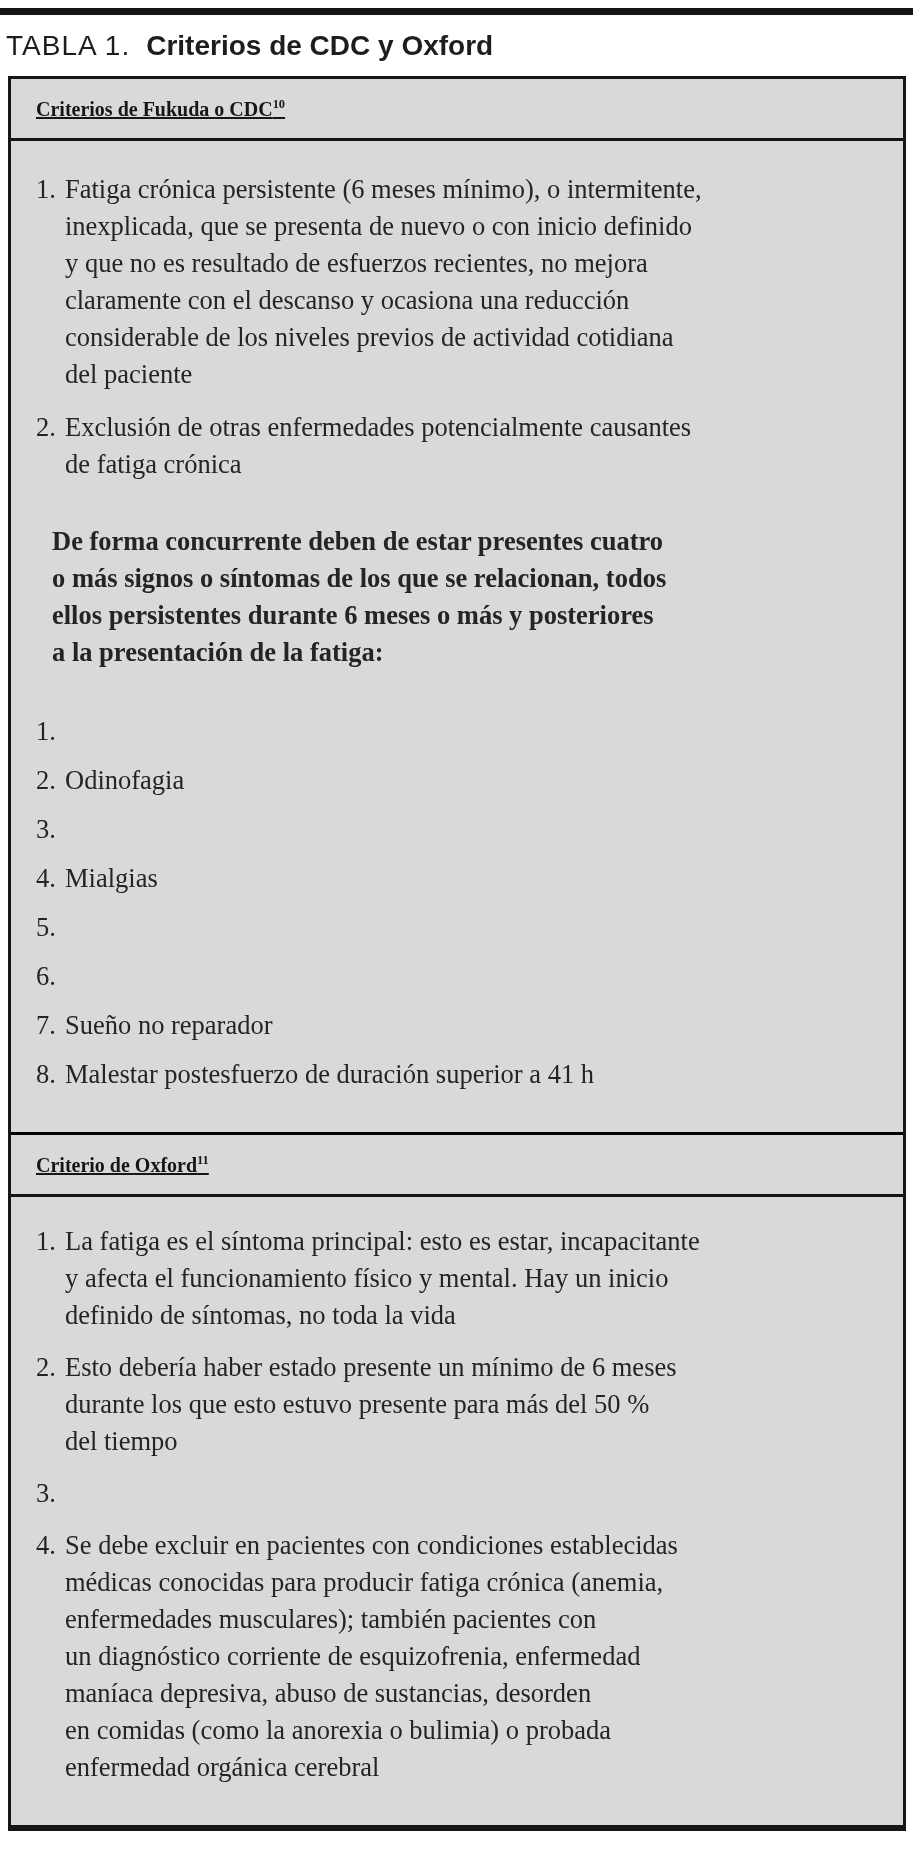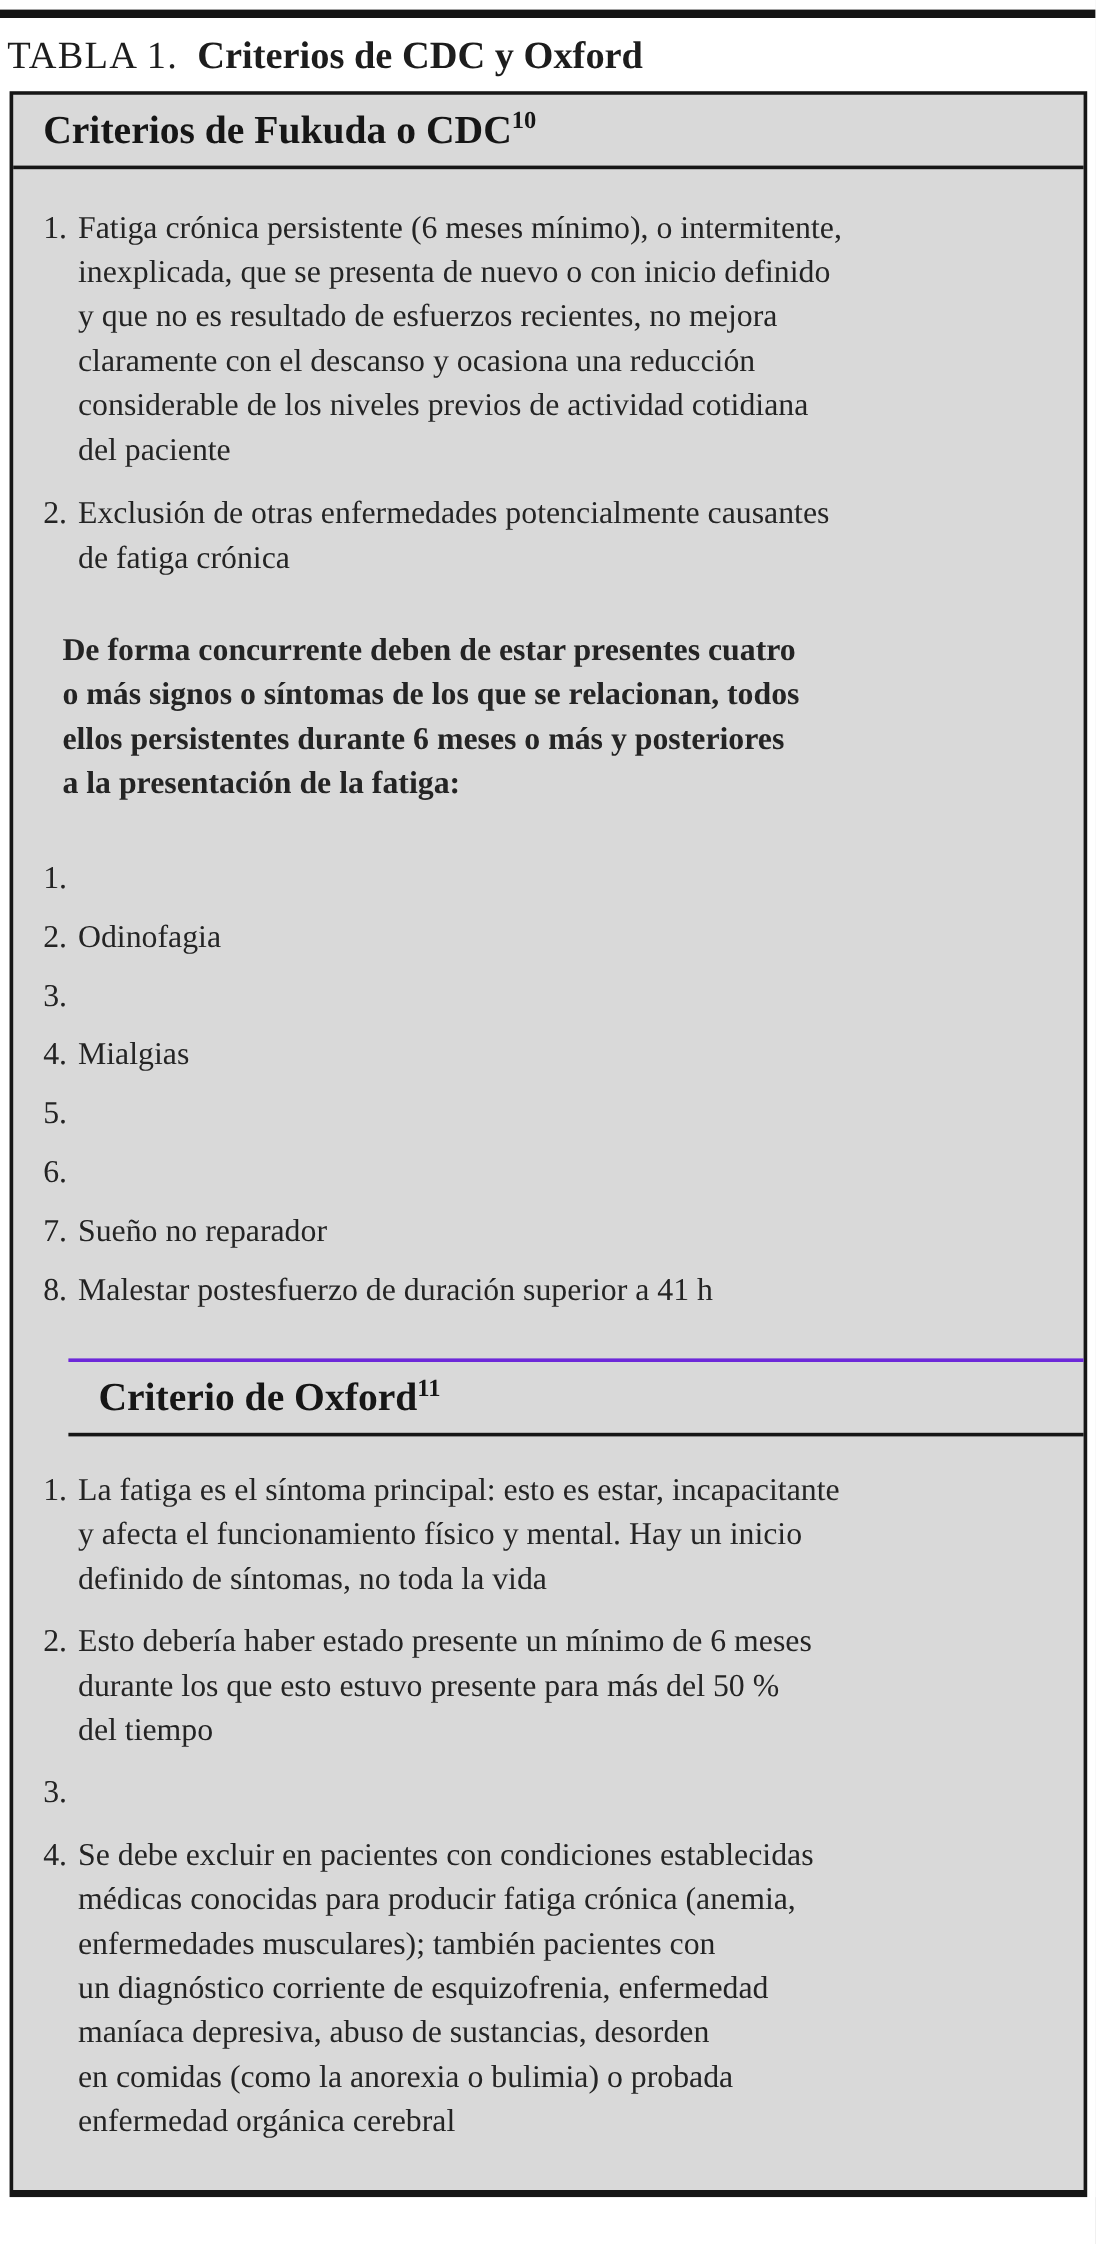--- a/index.html
+++ b/index.html
@@ -12,57 +12,57 @@
     font-family: "Liberation Serif", serif;
     color: #1f1f1f;
     -webkit-font-smoothing: antialiased;
   }
   .top-rule {
     height: 7px;
     background: #141414;
     margin-top: 8px;
   }
   .table-title {
-    font-family: Liberation Serif, serif;
-    font-size: 32px;
+    font-family: Liberation Sans, sans-serif;
+    font-size: 28px;
     line-height: 36px;
     margin: 13px 0 12px 6px;
     color: #1d1d1d;
     white-space: nowrap;
   }
   .table-title .label {
     font-weight: 400;
     letter-spacing: 1px;
     margin-right: 16px;
   }
   .table-title .text {
     font-weight: 700;
   }
   .table-box {
     margin: 0 7px 0 8px;
     border: 3px solid #161616;
     border-bottom-width: 6px;
     background: #d9d9d9;
   }
   .section-header {
-    font-size: 33px;
+    font-size: 20px;
     font-weight: 700;
     line-height: 32px;
     padding: 14px 18px 13px 25px;
     color: #161616;
+    text-decoration: underline;
   }
   .section-header sup {
     font-size: 0.62em;
     font-weight: 700;
     vertical-align: super;
     line-height: 0;
   }
   .hdr-rule {
-    border-top: 3px solid #6d28d9;
-    margin-left: 46px;
+    border-top: 3px solid #000000;
   }
   .hdr-rule-bottom {
     border-bottom: 3px solid #161616;
   }
   .section-body {
     padding: 30px 16px 27px 25px;
     font-size: 26.5px;
     line-height: 37px;
     color: #242424;
   }

